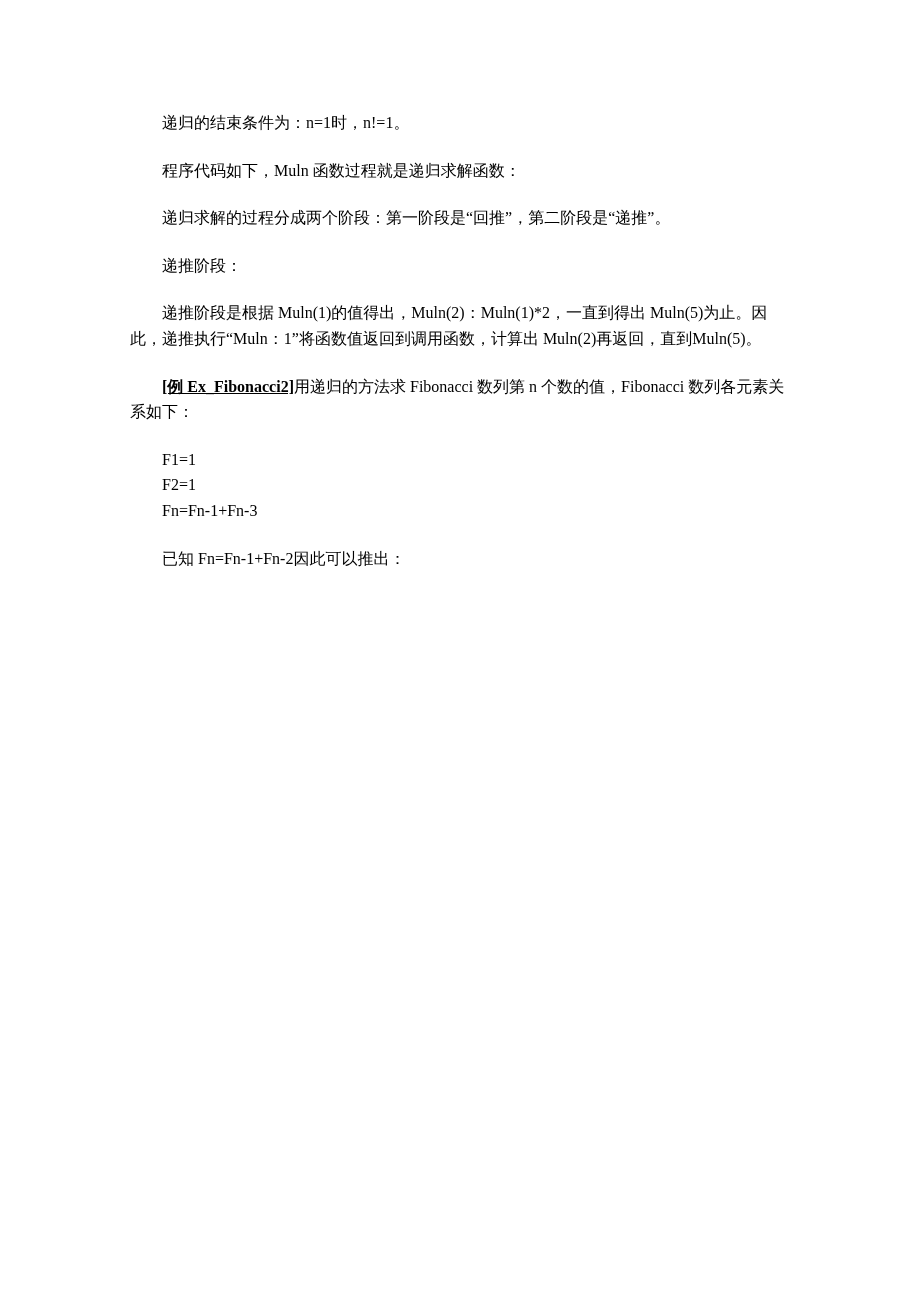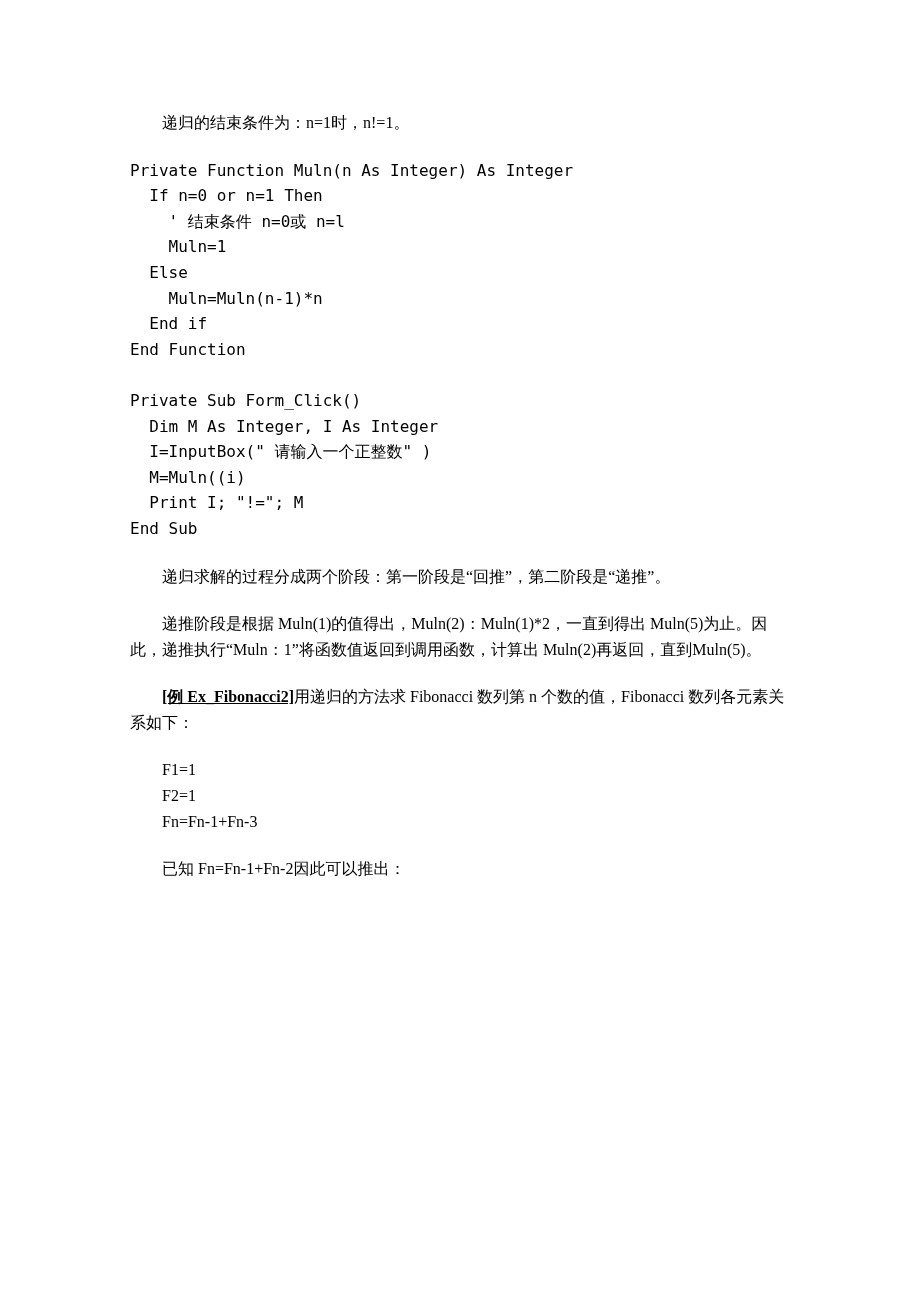--- a/index.html
+++ b/index.html
@@ -36,40 +36,27 @@
     padding-left: 2em;
   }
 </style>
 </head>
 <body>
 
 <div class="page">
 
   <p class="para">递归的结束条件为：n=1时，n!=1。</p>
 
+  <p class="para">程序代码如下，Muln 函数过程就是递归求解函数：</p>
 
-  <div class="code">Private Function Muln(n As Integer) As Integer
-  If n=0 or n=1 Then
-    ' 结束条件 n=0或 n=l
-    Muln=1
-  Else
-    Muln=Muln(n-1)*n
-  End if
-End Function
-
-Private Sub Form_Click()
-  Dim M As Integer, I As Integer
-  I=InputBox(" 请输入一个正整数" )
-  M=Muln((i)
-  Print I; "!="; M
-End Sub</div>
 
   <p class="para">递归求解的过程分成两个阶段：第一阶段是“回推”，第二阶段是“递推”。</p>
 
 
+  <p class="para">递推阶段：</p>
 
   <p class="para">递推阶段是根据 Muln(1)的值得出，Muln(2)：Muln(1)*2，一直到得出 Muln(5)为止。因此，递推执行“Muln：1”将函数值返回到调用函数，计算出 Muln(2)再返回，直到Muln(5)。</p>
 
   <p class="para">
     <span class="bold">[例 Ex_Fibonacci2]</span><span>用递归的方法求 Fibonacci 数列第 n 个数的值，Fibonacci 数列各元素关系如下：</span>
   </p>
 
   <div class="block" style="white-space:pre;">F1=1
 F2=1
 Fn=Fn-1+Fn-3</div>

